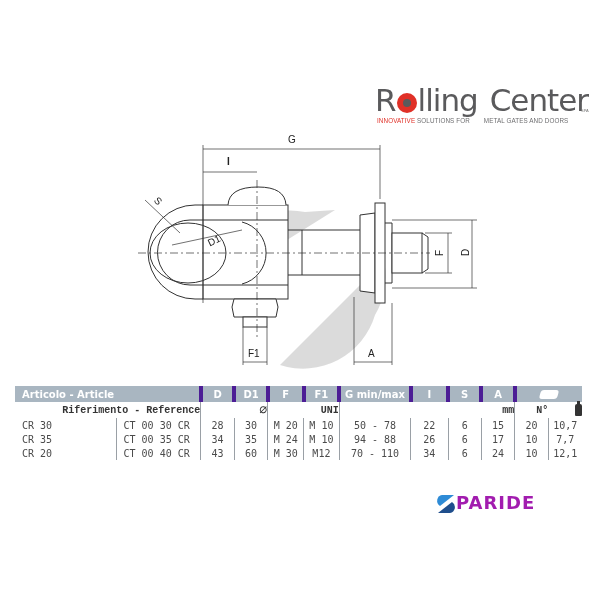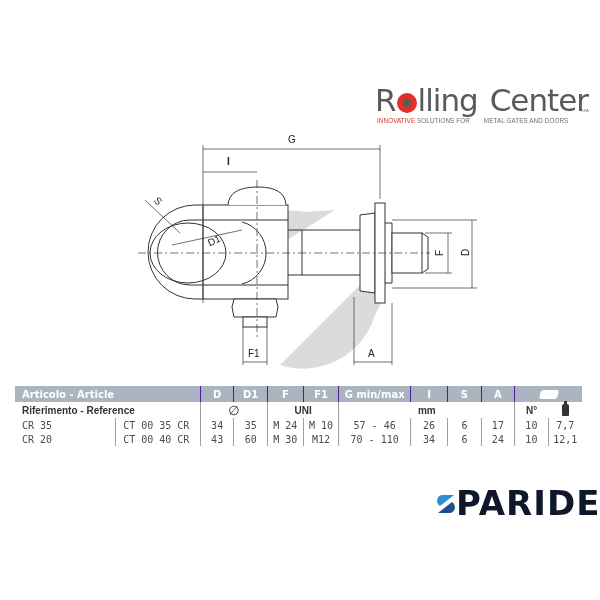--- a/index.html
+++ b/index.html
@@ -14,38 +14,38 @@
   .logo-tag .red { color:#e03027; }
   .logo-tag .gap { display:inline-block; width:14px; }
   .logo-spa { position:absolute; left:206px; top:25px; font-size:4px; color:#777; }
 
   
   .drawing { position:absolute; left:130px; top:125px; width:350px; height:250px; }
   .dim-label { font-family:"Liberation Sans", sans-serif; font-size:10px; fill:#222; }
 
   
   .tbl { position:absolute; left:15px; top:386px; width:567px; border-collapse:collapse; font-family:"DejaVu Sans Mono", monospace; font-size:10px; color:#4b4b4b; }
-  .tbl th { background:#a9b6c1; color:#ffffff; font-family:"DejaVu Sans", sans-serif; font-weight:bold; font-size:10px; height:16px; padding:0; text-align:center; border-right:1px solid #4c1d95; }
+  .tbl th { background:#a9b6c1; color:#ffffff; font-family:"DejaVu Sans", sans-serif; font-weight:bold; font-size:10px; height:16px; padding:0; text-align:center; border-right:4px solid #4c1d95; }
   .tbl th.first { text-align:left; padding-left:7px; }
   .tbl th.last { border-right:none; }
   .tbl th small { font-size:10px; }
   .tbl td { height:14px; padding:0; text-align:center; white-space:nowrap; }
   .tbl td.left { text-align:left; padding-left:7px; }
-  .tbl .sub td { font-family:Liberation Sans, sans-serif; font-weight:bold; color:#333; font-size:10px; height:16px; }
+  .tbl .sub td { font-family:Liberation Mono, monospace; font-weight:bold; color:#333; font-size:10px; height:16px;text-align:right; }
   .bl { border-left:1px solid #9aa0a6; }
   .diam { font-size:13px; font-weight:normal; }
 
   .box-icon { display:inline-block; width:18px; height:9px; background:#ffffff; border-radius:3px; transform:skewX(-15deg); vertical-align:middle; }
   .bottle-icon { display:inline-block; width:7px; height:12px; background:#333; border-radius:2px 2px 1px 1px; position:relative; vertical-align:middle; }
   .bottle-icon::before { content:""; position:absolute; left:2px; top:-3px; width:3px; height:3px; background:#333; }
 
   
   .paride { position:absolute; left:434px; top:490px; height:30px; }
   .paride-s { position:absolute; left:0; top:2px; width:24px; height:24px; }
-  .paride-text { position:absolute; left:22px; top:-2px; font-family:"DejaVu Sans", sans-serif; font-weight:bold; font-size:34px; letter-spacing:1px; color:#0f172a; line-height:30px; }
+  .paride-text { position:absolute; left:22px; top:-2px; font-family:"DejaVu Sans", sans-serif; font-weight:bold; font-size:18px; letter-spacing:1px; color:#a21caf; line-height:30px; }
 </style>
 </head>
 <body>
 
 <div class="logo">
   <div class="logo-word"><span>R</span><span class="o"></span><span>lling</span><span style="margin-left:12px">Center</span></div>
   <div class="logo-spa">SPA</div>
   <div class="logo-tag"><span class="red">INNOVATIVE</span><span> SOLUTIONS FOR</span><span class="gap"></span><span>METAL GATES AND DOORS</span></div>
 </div>
 
@@ -145,27 +145,41 @@
   <tbody>
     <tr class="sub">
       <td class="left" colspan="2">Riferimento - Reference</td>
       <td class="bl" colspan="2"><span class="diam">∅</span></td>
       <td class="bl" colspan="2">UNI</td>
       <td class="bl" colspan="4">mm</td>
       <td class="bl">N°</td>
       <td><span class="bottle-icon"></span></td>
     </tr>
     <tr>
+      <td class="left">CR 30</td>
+      <td class="left bl">CT 00 30 CR</td>
+      <td class="bl">28</td>
+      <td class="bl">30</td>
+      <td class="bl">M 20</td>
+      <td class="bl">M 10</td>
+      <td class="bl">50 - 78</td>
+      <td class="bl">22</td>
+      <td class="bl">6</td>
+      <td class="bl">15</td>
+      <td class="bl">20</td>
+      <td class="bl">10,7</td>
+    </tr>
+    <tr>
       <td class="left">CR 35</td>
       <td class="left bl">CT 00 35 CR</td>
       <td class="bl">34</td>
       <td class="bl">35</td>
       <td class="bl">M 24</td>
       <td class="bl">M 10</td>
-      <td class="bl">57 - 46</td>
+      <td class="bl">94 - 88</td>
       <td class="bl">26</td>
       <td class="bl">6</td>
       <td class="bl">17</td>
       <td class="bl">10</td>
       <td class="bl">7,7</td>
     </tr>
     <tr>
       <td class="left">CR 20</td>
       <td class="left bl">CT 00 40 CR</td>
       <td class="bl">43</td>

